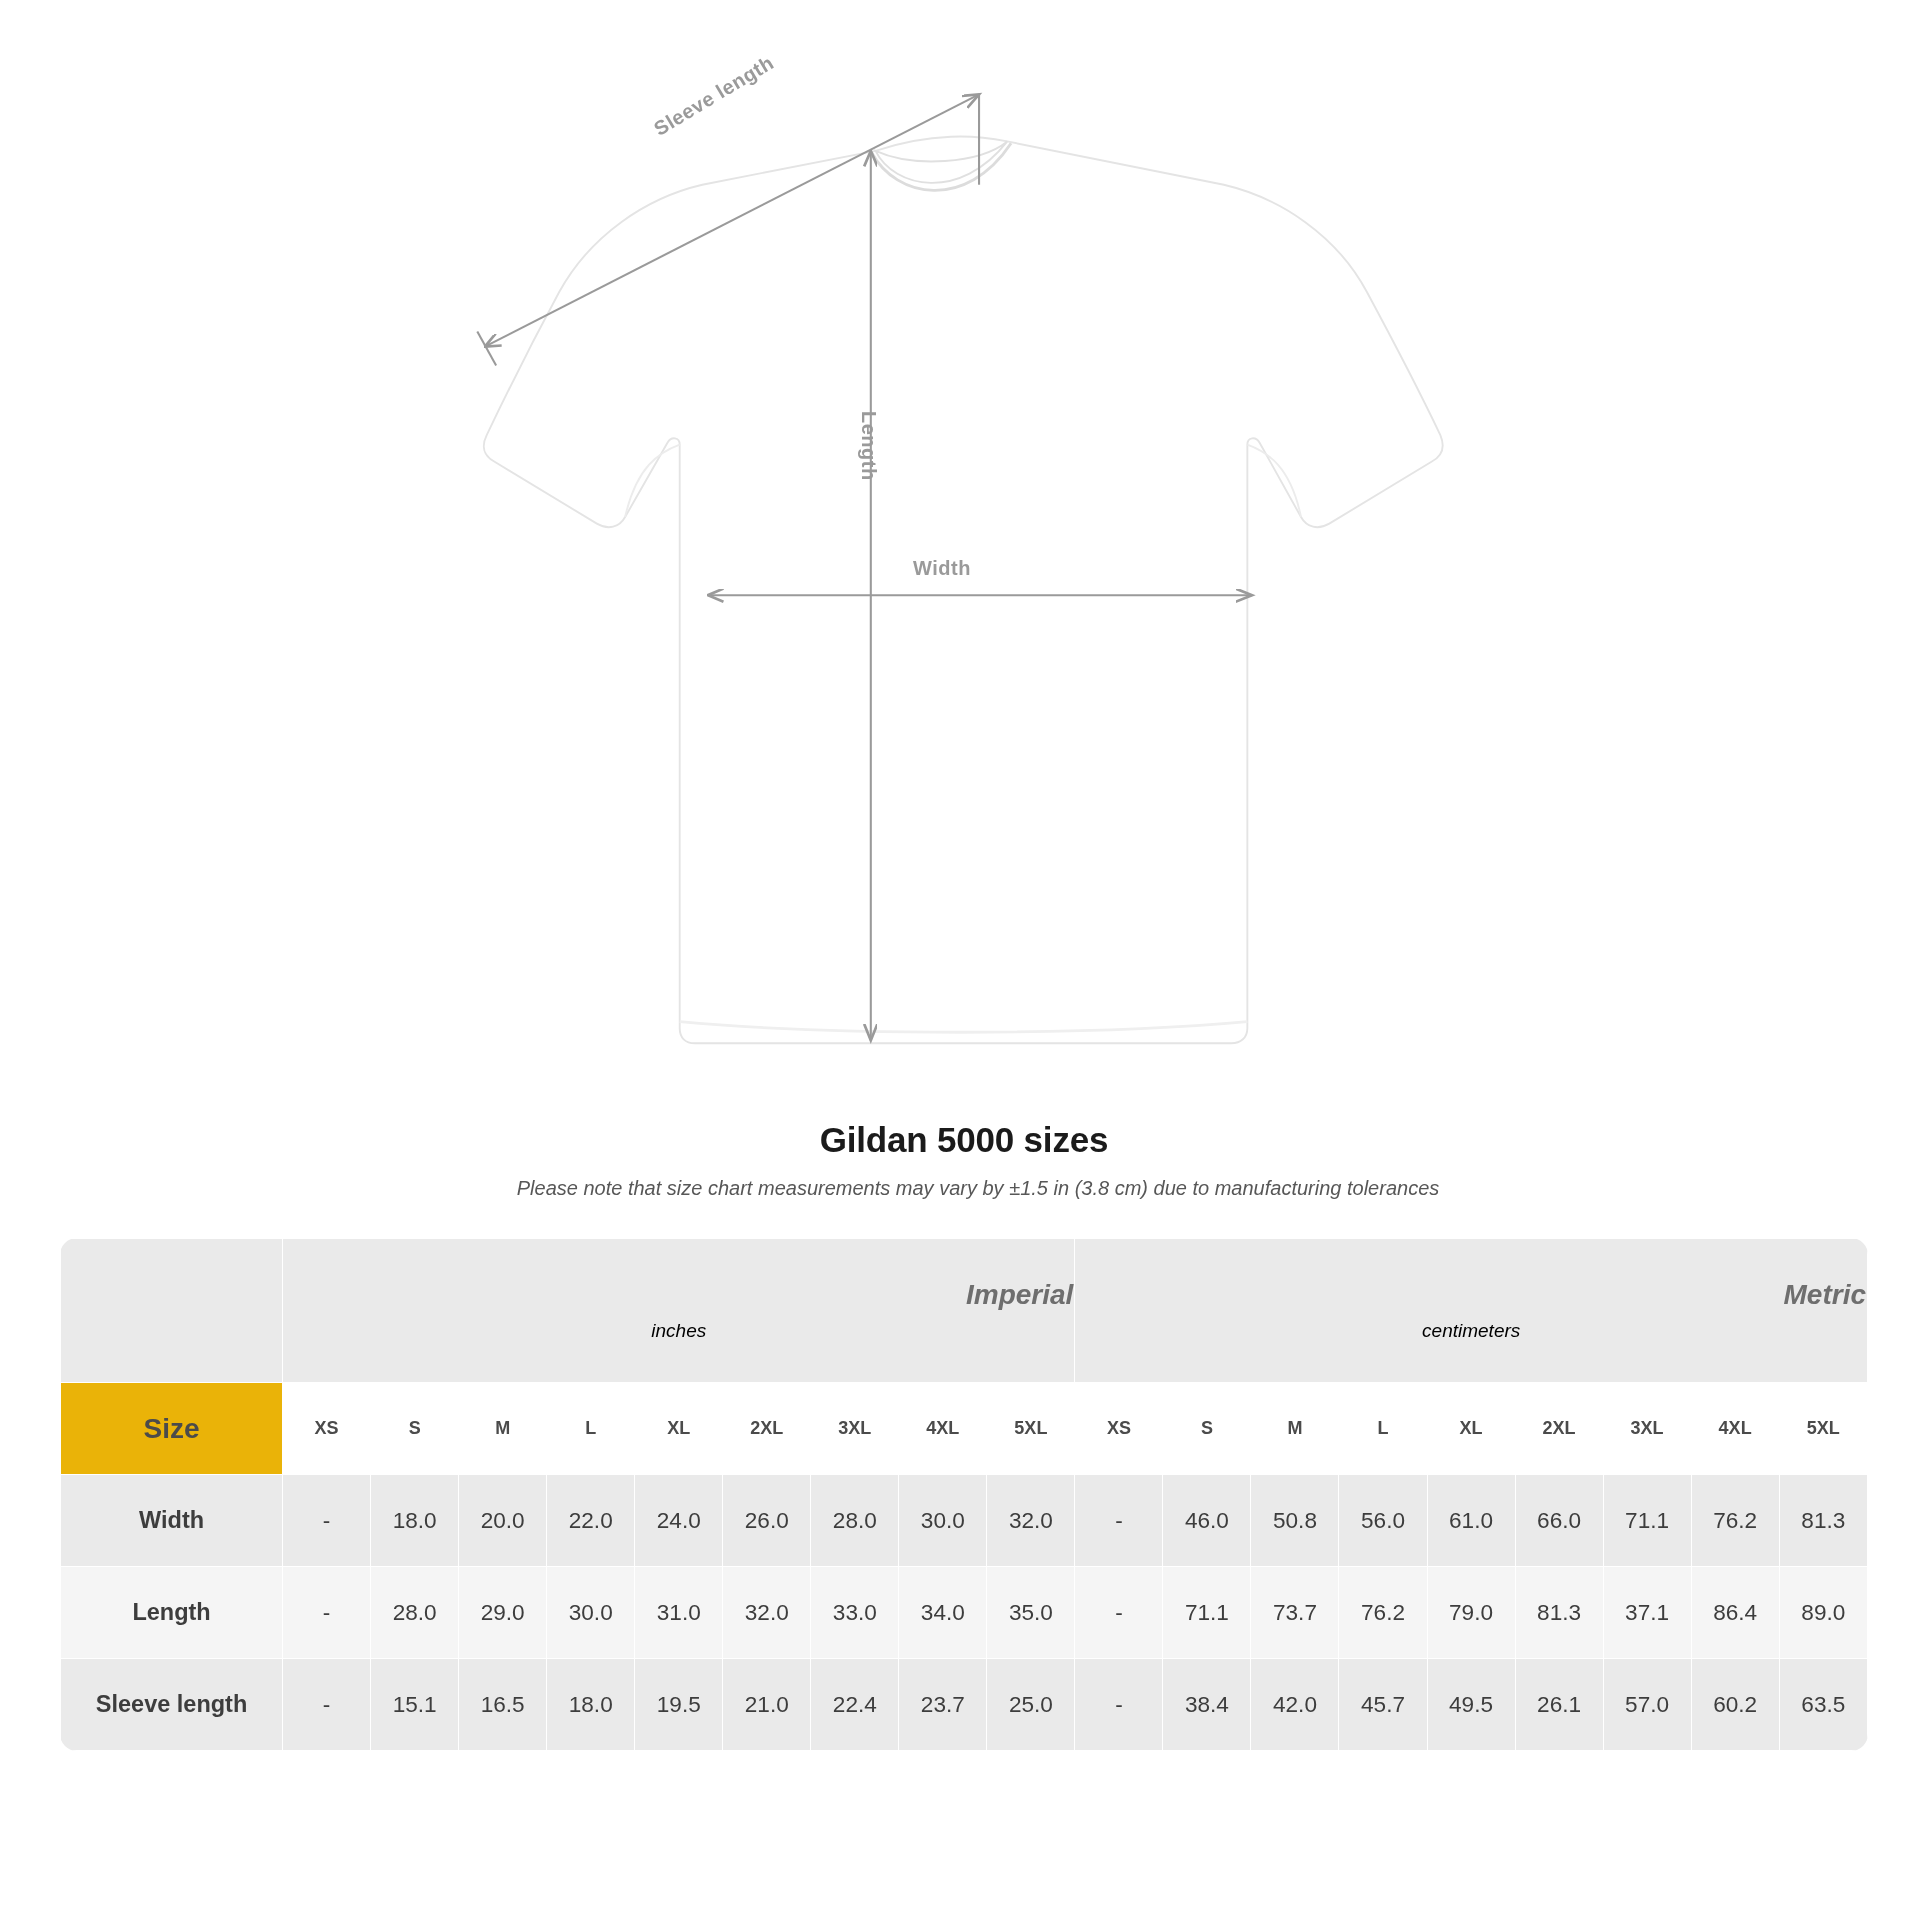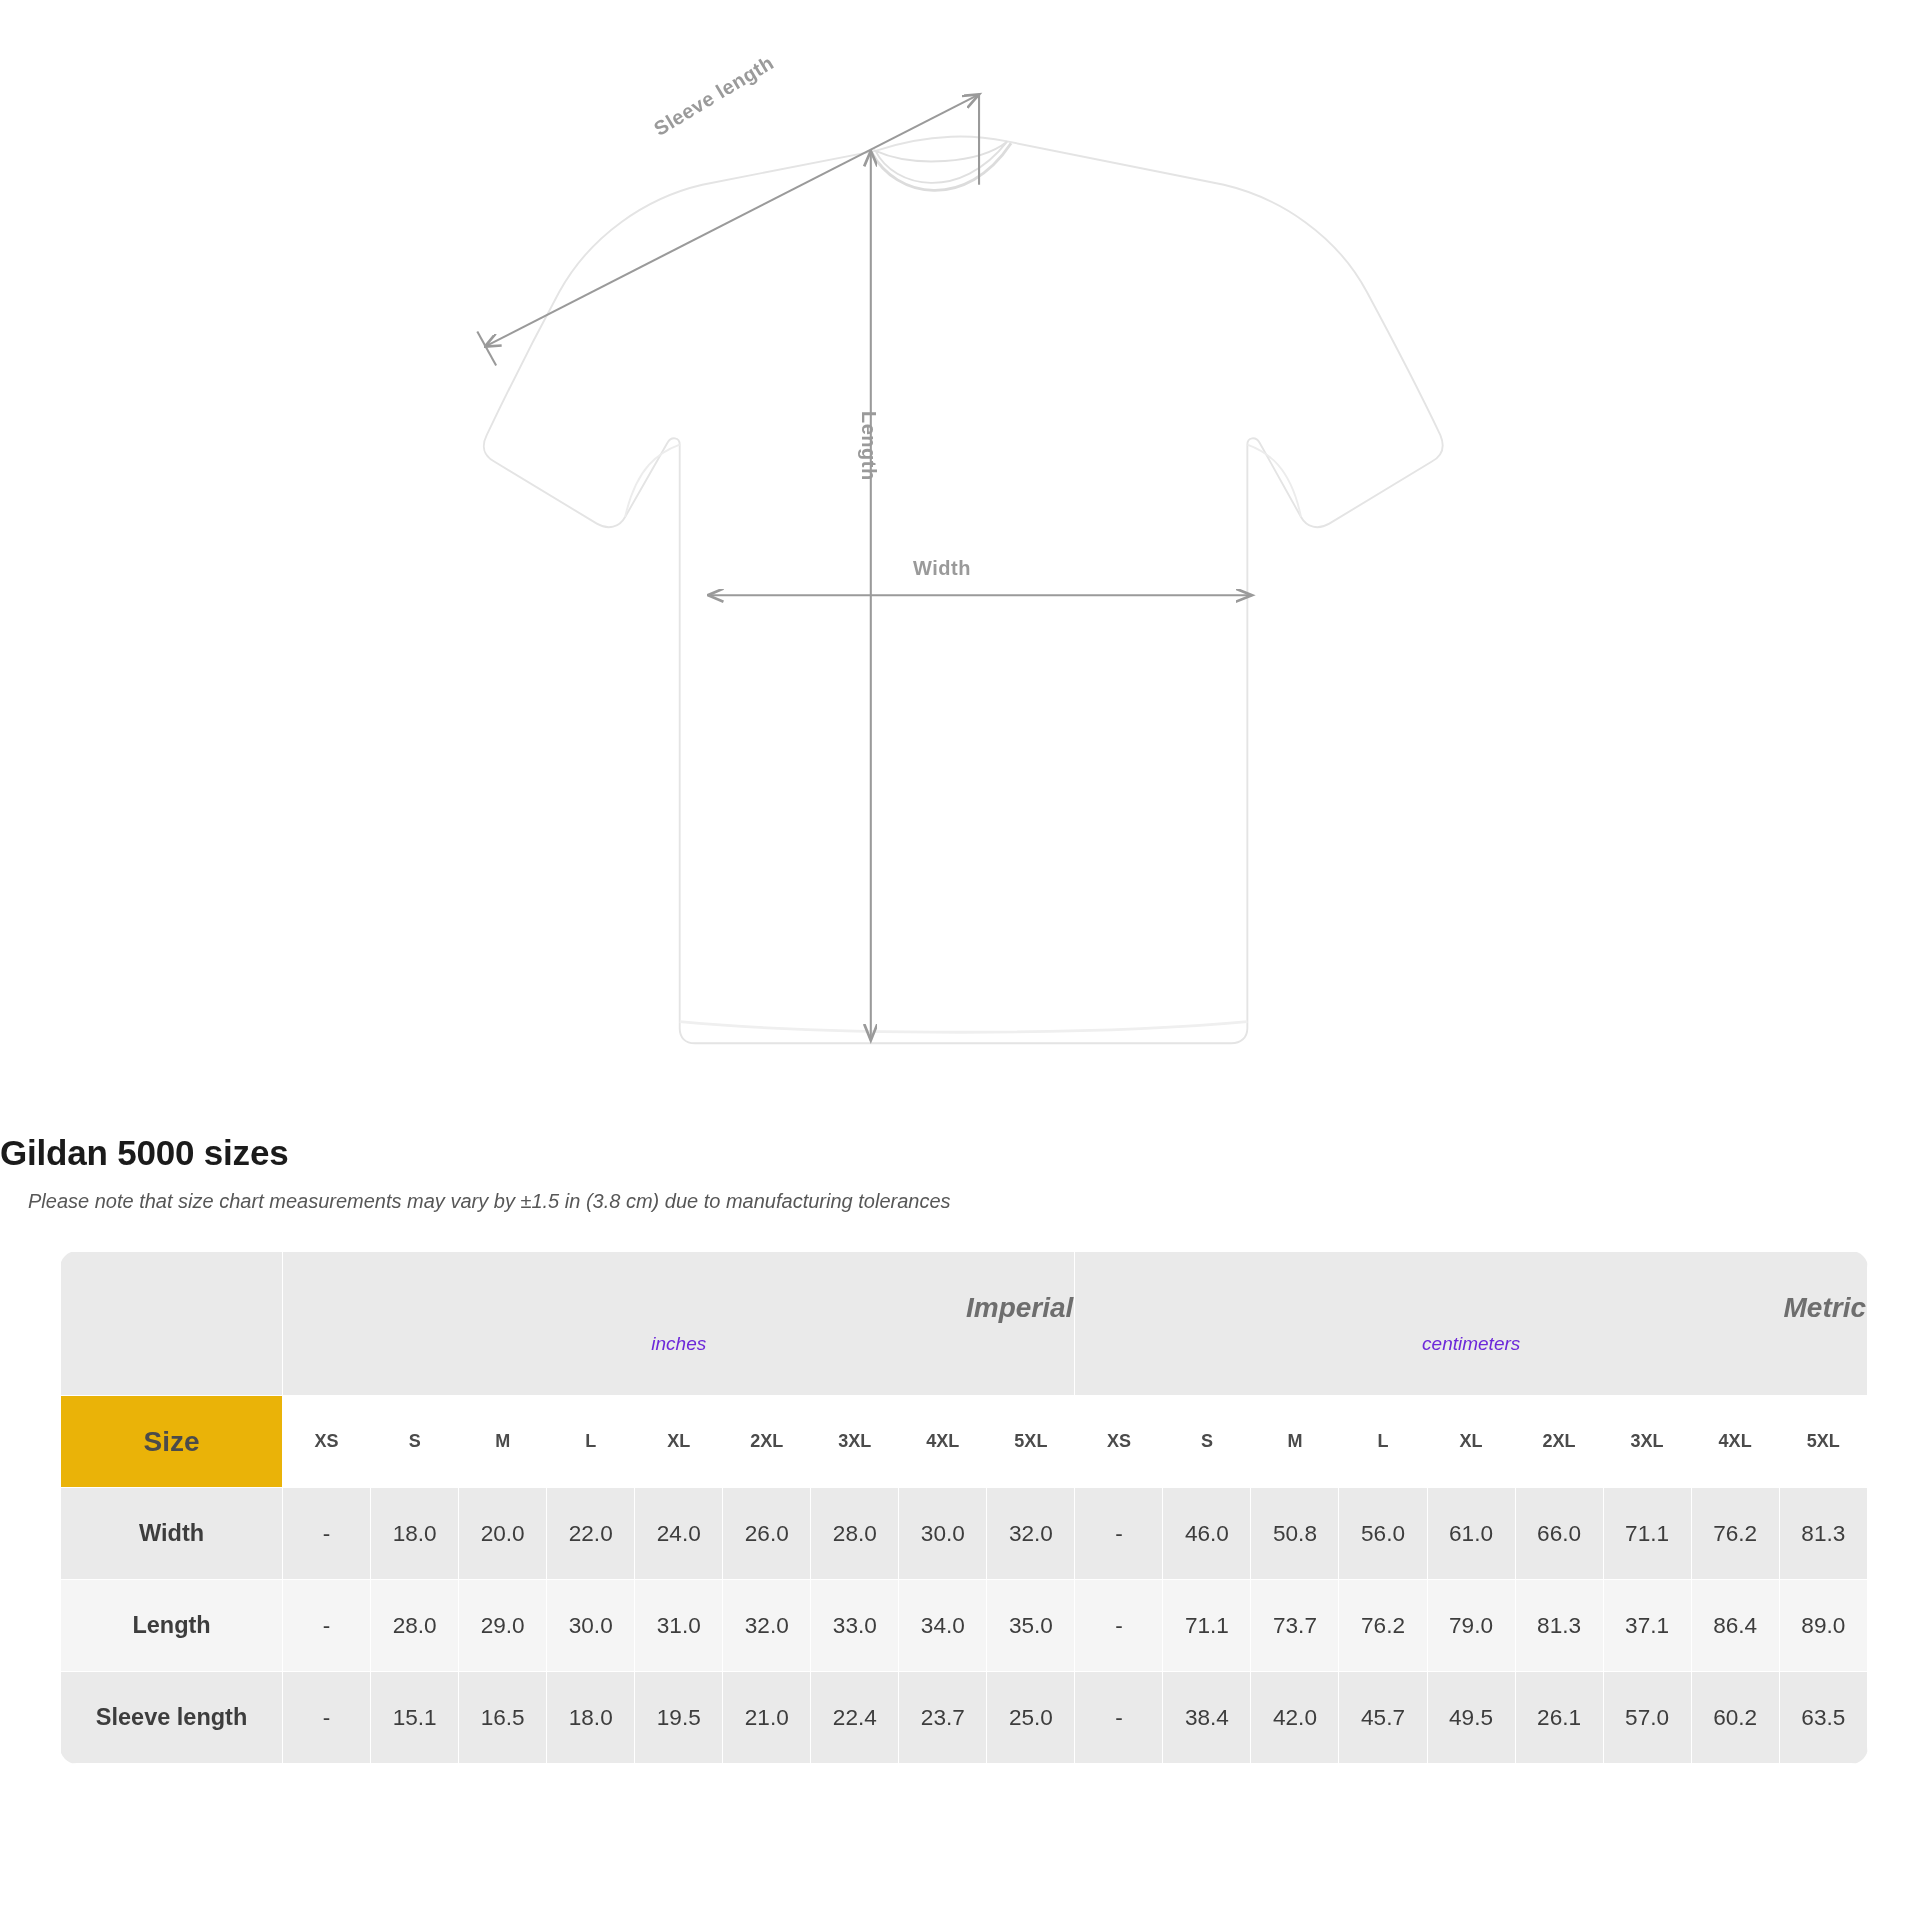--- a/index.html
+++ b/index.html
@@ -52,22 +52,22 @@
     transform: rotate(90deg);
     transform-origin: left top;
   }
   .label-width {
     left: 913px;
     top: 557px;
   }
 
   
   .title-block {
-    text-align: left;
-    margin-top: 17px;
+    text-align: center;
+    margin-top: 4px;
   }
   .chart-title {
     font-size: 35px;
     font-weight: bold;
     color: #1b1b1b;
     margin: 0 0 17px 0;
     letter-spacing: -0.2px;
   }
   .chart-note {
     font-size: 20px;
@@ -103,21 +103,21 @@
     font-style: italic;
     font-weight: bold;
     color: #6e6e6e;
     display: block;
     line-height: 1.15;
     text-align: right;
   }
   .unit-head .unit-sub {
     font-size: 19px;
     font-style: italic;
-    color: #6d28d9;
+    color: #000000;
     display: block;
     margin-top: 8px;
   }
   .corner-cell {
     background: #eaeaea;
   }
   .size-head-row th {
     background: #ffffff;
     height: 89px;
     font-size: 18px;

